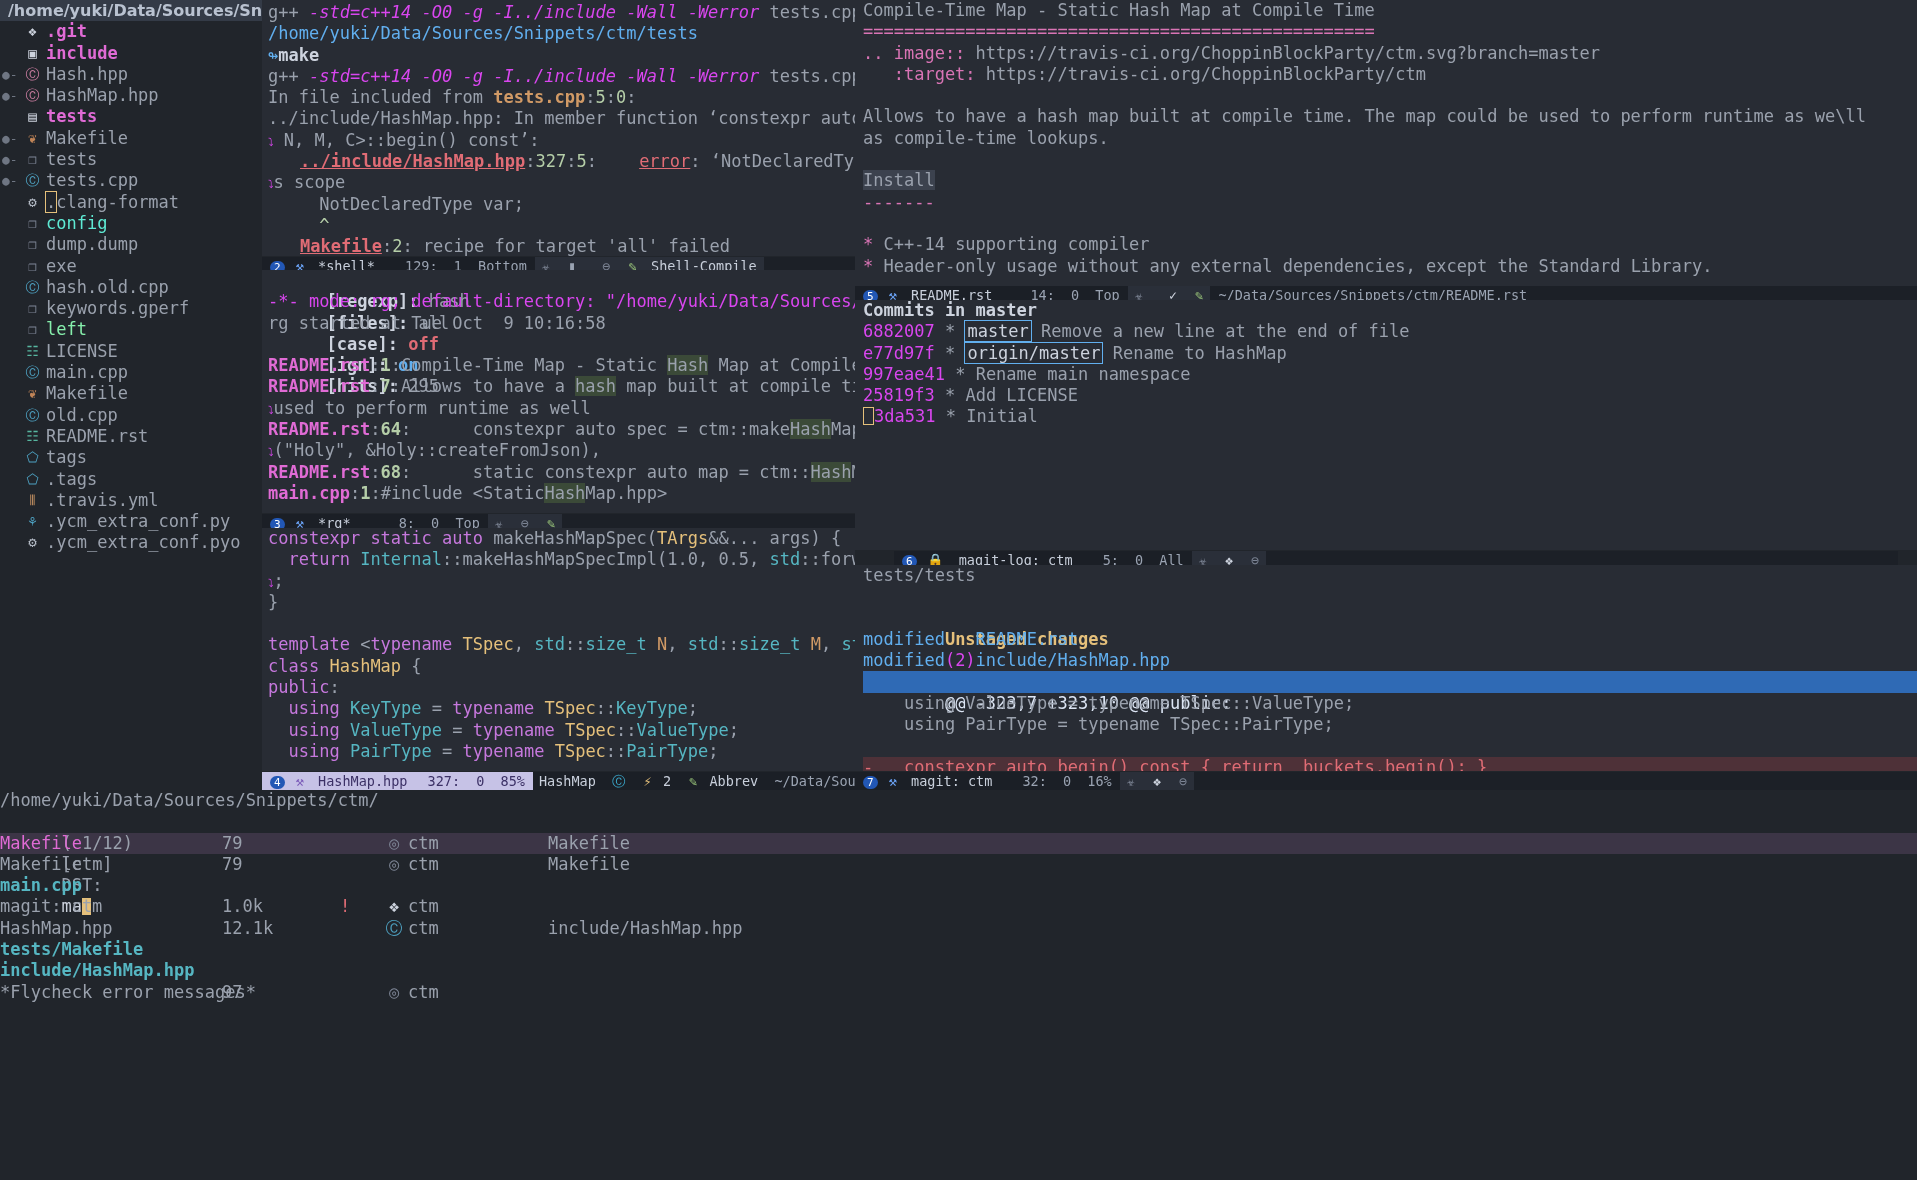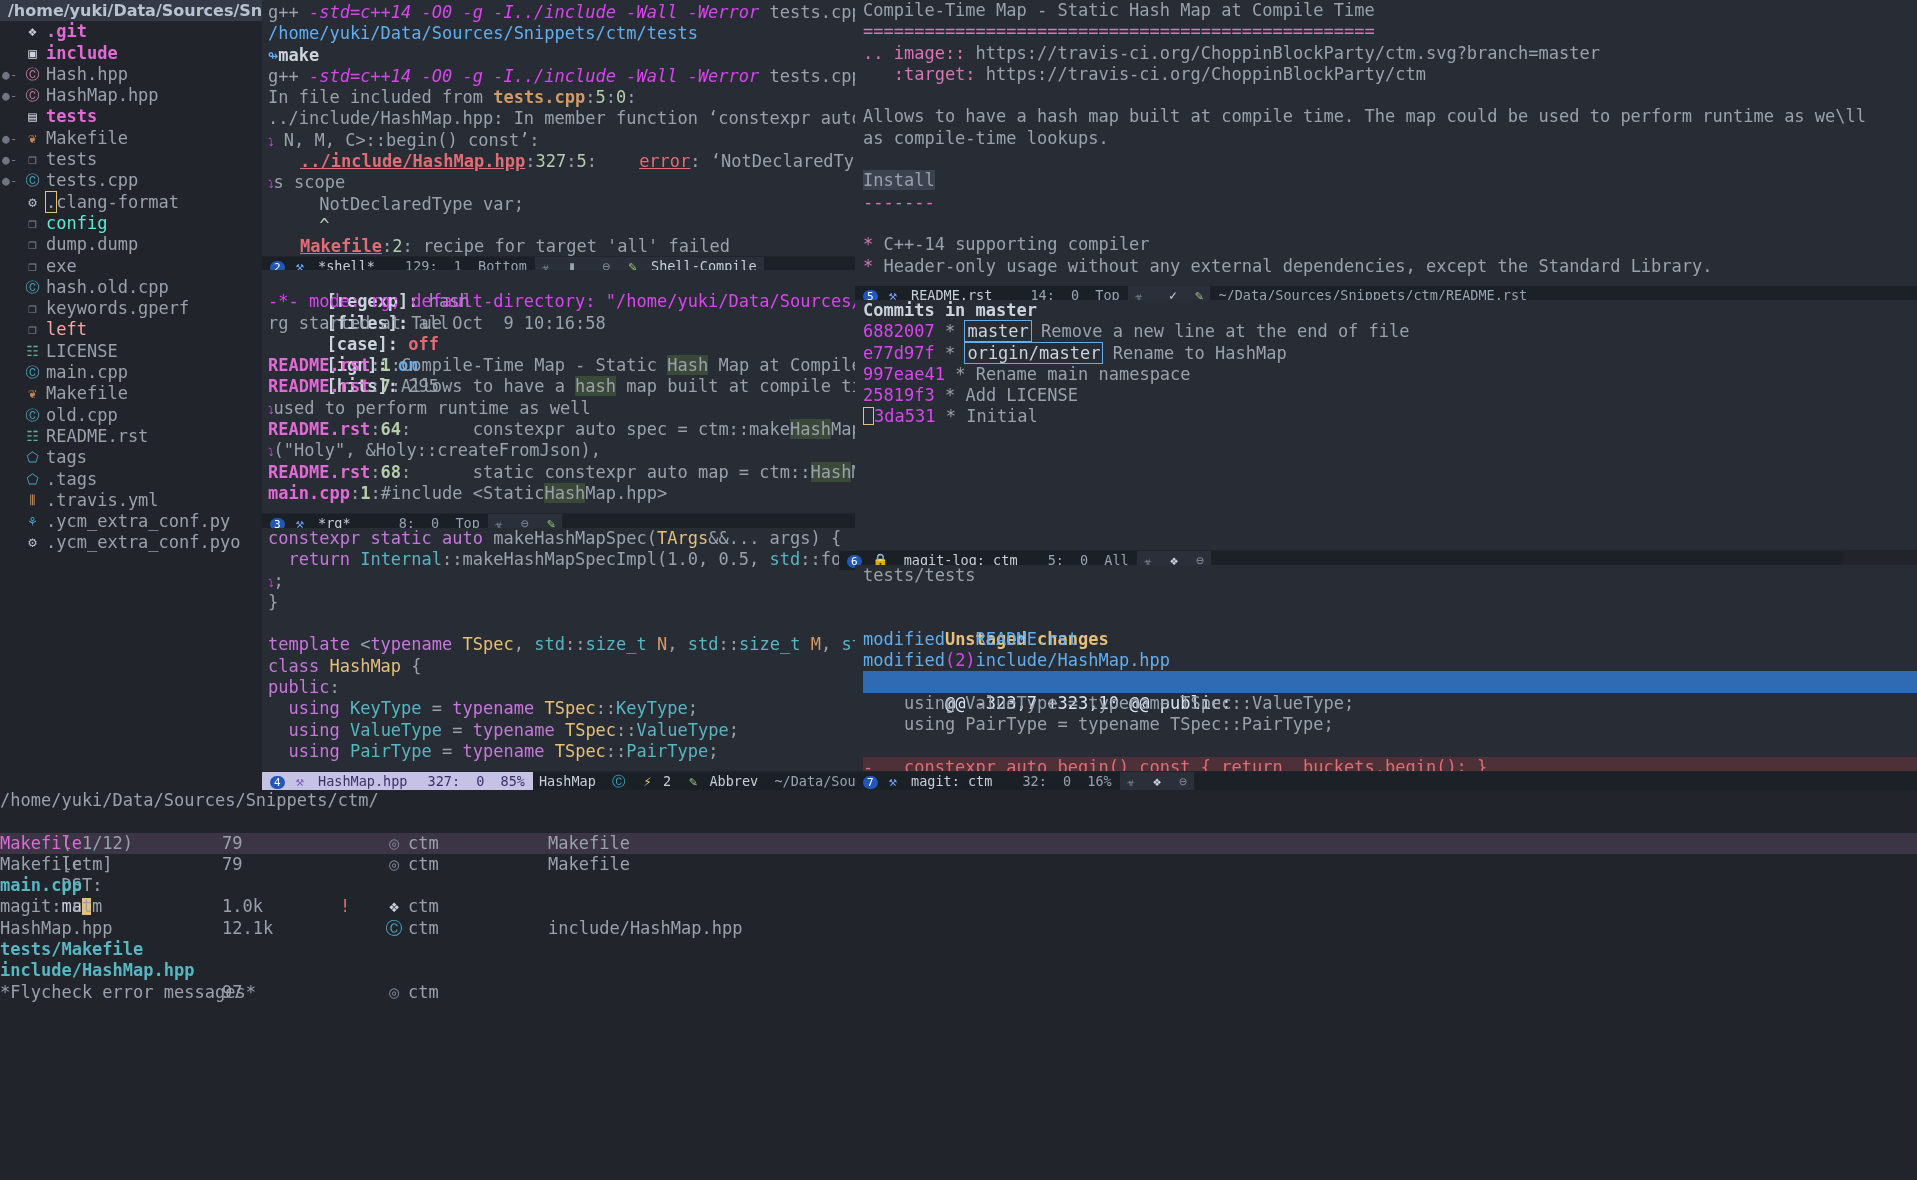--- a/index.html
+++ b/index.html
@@ -70,21 +70,21 @@
         <div class="row"><span class="dot"></span><span class="ntico" style="color:#cdd3de">▤</span><span style="color:#e06bd5;font-weight:bold;">tests</span></div>
         <div class="row"><span class="dot">●-</span><span class="ntico" style="color:#c08457">❦</span><span style="color:#9aa1ad;">Makefile</span></div>
         <div class="row"><span class="dot">●-</span><span class="ntico" style="color:#7c8494">❐</span><span style="color:#9aa1ad;">tests</span></div>
         <div class="row"><span class="dot">●-</span><span class="ntico" style="color:#4d9fbf">Ⓒ</span><span style="color:#9aa1ad;">tests.cpp</span></div>
         <div class="row"><span class="dot"></span><span class="ntico" style="color:#b6bdc8">⚙</span><span style="color:#9aa1ad;"><span style="outline:1px solid #e5c07b;">.</span>clang-format</span></div>
         <div class="row"><span class="dot"></span><span class="ntico" style="color:#7c8494">❐</span><span style="color:#5eead4;">config</span></div>
         <div class="row"><span class="dot"></span><span class="ntico" style="color:#7c8494">❐</span><span style="color:#9aa1ad;">dump.dump</span></div>
         <div class="row"><span class="dot"></span><span class="ntico" style="color:#7c8494">❐</span><span style="color:#9aa1ad;">exe</span></div>
         <div class="row"><span class="dot"></span><span class="ntico" style="color:#4d9fbf">Ⓒ</span><span style="color:#9aa1ad;">hash.old.cpp</span></div>
         <div class="row"><span class="dot"></span><span class="ntico" style="color:#7c8494">❐</span><span style="color:#9aa1ad;">keywords.gperf</span></div>
-        <div class="row"><span class="dot"></span><span class="ntico" style="color:#7c8494">❐</span><span style="color:#fca5a5;">left</span></div>
+        <div class="row"><span class="dot"></span><span class="ntico" style="color:#7c8494">❐</span><span style="color:#86efac;">left</span></div>
         <div class="row"><span class="dot"></span><span class="ntico" style="color:#57b6a0">☷</span><span style="color:#9aa1ad;">LICENSE</span></div>
         <div class="row"><span class="dot"></span><span class="ntico" style="color:#4d9fbf">Ⓒ</span><span style="color:#9aa1ad;">main.cpp</span></div>
         <div class="row"><span class="dot"></span><span class="ntico" style="color:#c08457">❦</span><span style="color:#9aa1ad;">Makefile</span></div>
         <div class="row"><span class="dot"></span><span class="ntico" style="color:#4d9fbf">Ⓒ</span><span style="color:#9aa1ad;">old.cpp</span></div>
         <div class="row"><span class="dot"></span><span class="ntico" style="color:#57b6a0">☷</span><span style="color:#9aa1ad;">README.rst</span></div>
         <div class="row"><span class="dot"></span><span class="ntico" style="color:#4d9fbf">⬠</span><span style="color:#9aa1ad;">tags</span></div>
         <div class="row"><span class="dot"></span><span class="ntico" style="color:#4d9fbf">⬠</span><span style="color:#9aa1ad;">.tags</span></div>
         <div class="row"><span class="dot"></span><span class="ntico" style="color:#d19a66">⫴</span><span style="color:#9aa1ad;">.travis.yml</span></div>
         <div class="row"><span class="dot"></span><span class="ntico" style="color:#4d9fbf">⚘</span><span style="color:#9aa1ad;">.ycm_extra_conf.py</span></div>
         <div class="row"><span class="dot"></span><span class="ntico" style="color:#b6bdc8">⚙</span><span style="color:#9aa1ad;">.ycm_extra_conf.pyo</span></div>
@@ -233,21 +233,21 @@
   <div class="pane" id="magitlog" style="left:855px;top:300px;width:1062px;height:250px;">
     <div class="ln c-white hdr" style="padding-left:8px;">Commits in master</div>
     <div id="commit-rows" style="padding-left:8px;">
         <div class="ln" style="position: relative;"><span class="c-dim">6882007</span> <span class="c-gray">*</span> <span style="outline:1px solid #61afef;color:#cdd3de;padding:0 2px">master</span> <span class="c-gray">Remove a new line at the end of file</span></div>
         <div class="ln" style="position: relative;"><span class="c-dim">e77d97f</span> <span class="c-gray">*</span> <span style="outline:1px solid #61afef;color:#cdd3de;padding:0 2px">origin/master</span> <span class="c-gray">Rename to HashMap</span></div>
         <div class="ln" style="position: relative;"><span class="c-dim">997eae41</span> <span class="c-gray">*</span> <span class="c-gray">Rename main namespace</span></div>
         <div class="ln" style="position: relative;"><span class="c-dim">25819f3</span> <span class="c-gray">*</span> <span class="c-gray">Add LICENSE</span></div>
         <div class="ln" style="position: relative;"><span class="cur"></span><span class="c-dim">3da531</span> <span class="c-gray">*</span> <span class="c-gray">Initial</span></div>
       </div>
   </div>
-  <div class="modeline" style="left:839px;top:551px;width:1004px;">
+  <div class="modeline" style="left:894px;top:551px;width:1004px;">
     <span class="ml-a">
       <span class="ml-num">6</span>
       <span style="color:#e5c07b;">🔒</span>
       <span style="color:#c8cfdb;margin-left:6px;">magit-log: ctm</span>
       <span style="margin-left:22px;">5:</span>
       <span style="margin-left:8px;">0</span>
       <span style="margin-left:8px;">All</span>
     </span><span class="ml-seg">
       <span style="color:#7c8494;">☣</span>
       <span style="color:#cdd3de;margin-left:10px;">❖</span>

